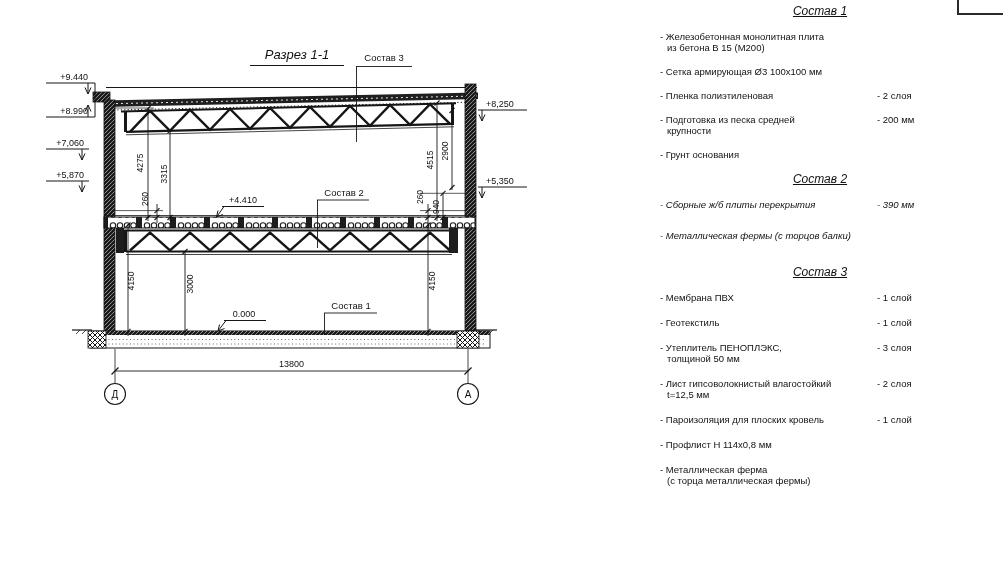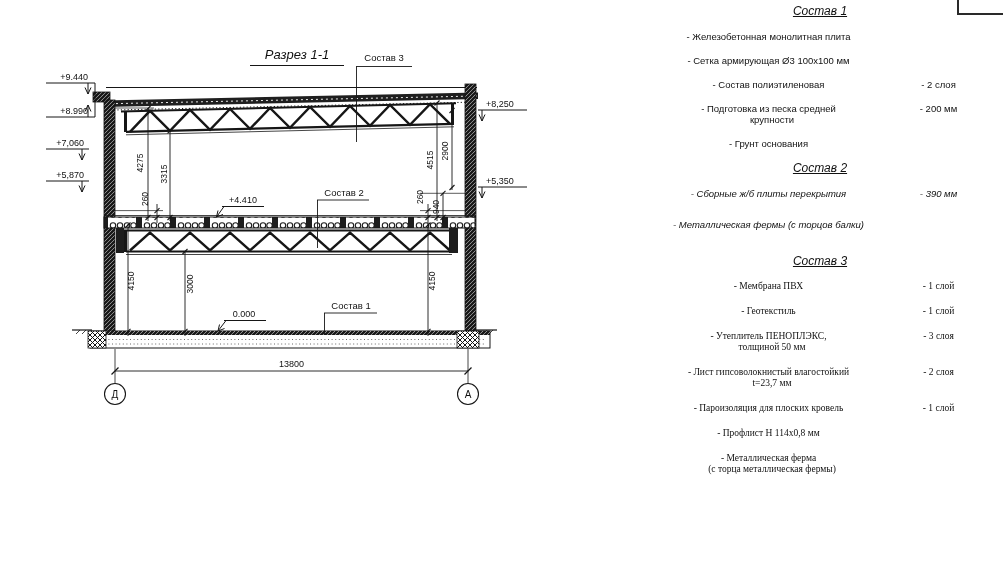--- a/index.html
+++ b/index.html
@@ -14,23 +14,23 @@
   .dimtxt{font-size:8.5px;}
   .elevtxt{font-size:9px;}
   .callout{font-size:9.5px;}
   .sectitle{font-size:13px;font-style:italic;}
   .axistxt{font-size:10px;}
   
   .panel{position:absolute;left:660px;top:2px;width:340px;font-size:9.5px;line-height:11px;}
   .ltitle{width:320px;text-align:center;margin:0 0 14px 0;}
   .lt{font-style:italic;font-size:12px;text-decoration:underline;}
   .t1{margin-top:4px;} .t2{margin-top:14px;} .t3{margin-top:26px;}
-  .item{display:grid;grid-template-columns:217px 1fr;margin:0 0 13px 0;text-align:center;}
+  .item{display:grid;grid-template-columns:217px 1fr;margin:0 0 13px 0;}
   .g2 .item{margin-bottom:20px;font-style:italic;}
-  .g3 .item{margin-bottom:14px;font-family:Liberation Serif, serif;}
+  .g3 .item{margin-bottom:14px;}
   .nm .l2{padding-left:7px;}
   .l2:empty,.qty:empty{display:none;}
 </style>
 </head>
 <body>
 
 <div class="canvas">
 
   <div class="corner"></div>
 
@@ -253,31 +253,32 @@
 
   <div class="panel">
 
     <div class="ltitle t1">
       <span class="lt">Состав 1</span>
     </div>
     <div class="g1">
       <div class="item">
         <div class="nm">
             <div class="l1">- Железобетонная монолитная плита</div>
+            <div class="l2">из бетона В 15 (М200)</div>
           </div>
       </div>
       <div class="item">
         <div class="nm">
             <div class="l1">- Сетка армирующая Ø3 100х100 мм</div>
           </div>
 
       </div>
       <div class="item">
         <div class="nm">
-            <div class="l1">- Состав полиэтиленовая</div>
+            <div class="l1">- Пленка полиэтиленовая</div>
           </div>
         <div class="qty">- 2 слоя</div>
       </div>
       <div class="item">
         <div class="nm">
             <div class="l1">- Подготовка из песка средней</div>
             <div class="l2">крупности</div>
           </div>
         <div class="qty">- 200 мм</div>
       </div>
@@ -326,21 +327,21 @@
       <div class="item">
         <div class="nm">
             <div class="l1">- Утеплитель ПЕНОПЛЭКС,</div>
             <div class="l2">толщиной 50 мм</div>
           </div>
         <div class="qty">- 3 слоя</div>
       </div>
       <div class="item">
         <div class="nm">
             <div class="l1">- Лист гипсоволокнистый влагостойкий</div>
-            <div class="l2">t=23,7 мм</div>
+            <div class="l2">t=12,5 мм</div>
           </div>
         <div class="qty">- 2 слоя</div>
       </div>
       <div class="item">
         <div class="nm">
             <div class="l1">- Пароизоляция для плоских кровель</div>
           </div>
         <div class="qty">- 1 слой</div>
       </div>
       <div class="item">

